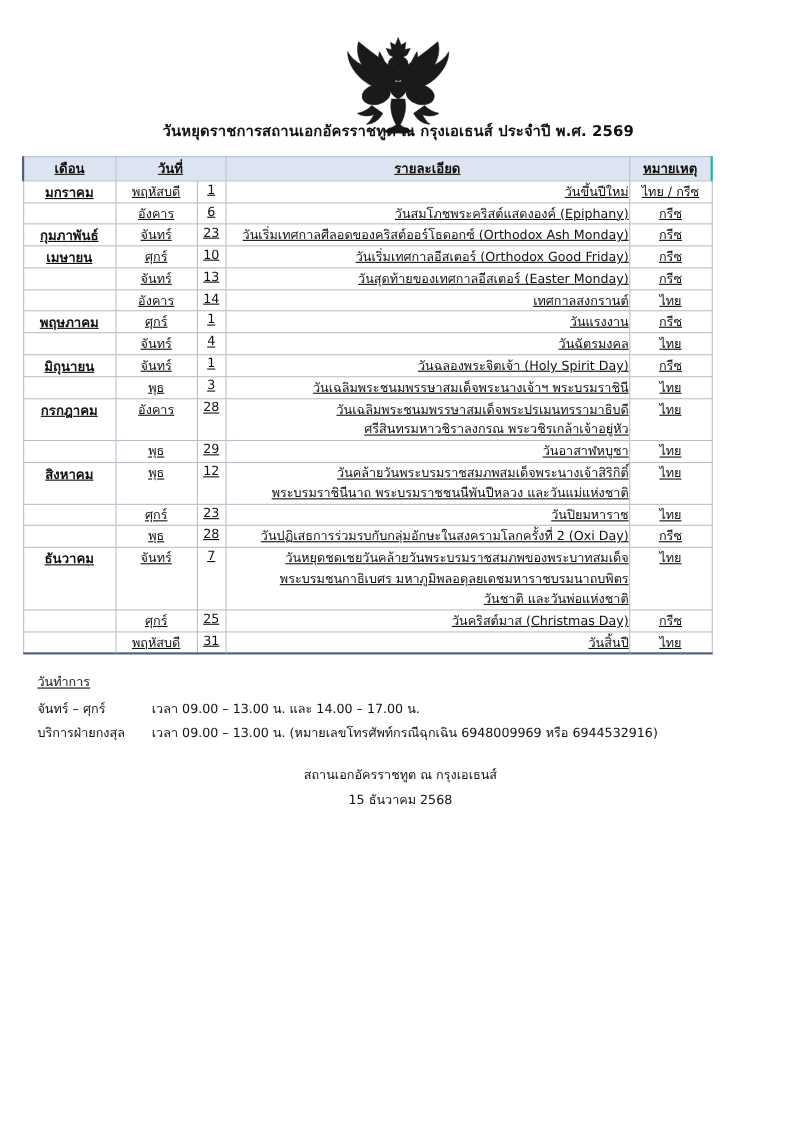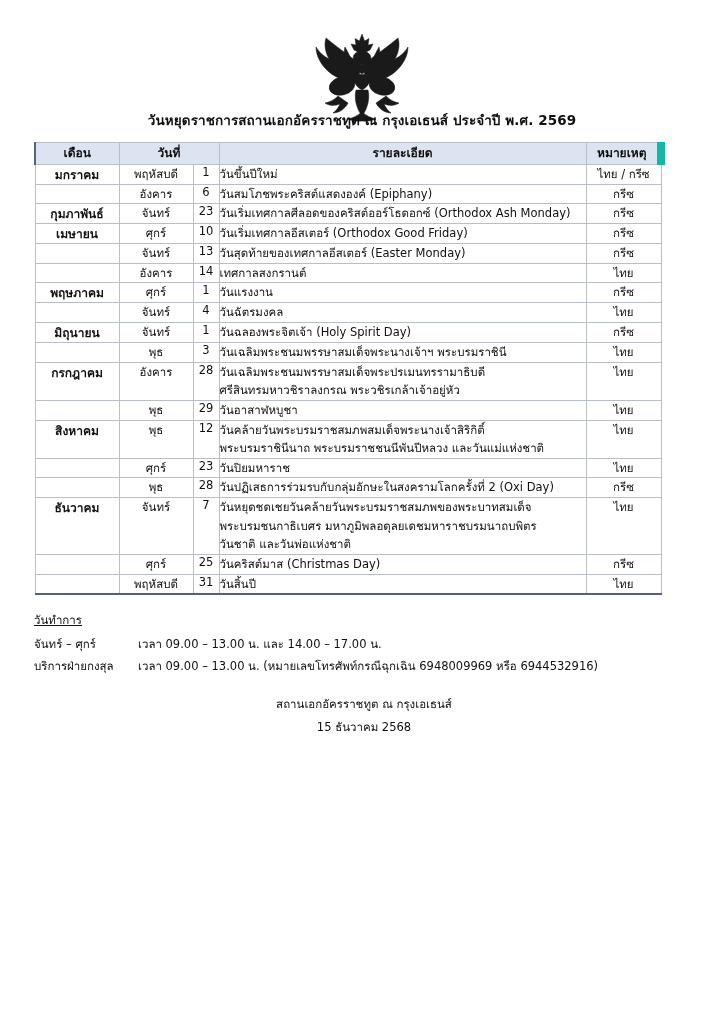--- a/index.html
+++ b/index.html
@@ -44,22 +44,23 @@
     font-size: 13.5px;
     font-weight: bold;
     letter-spacing: 0.1px;
     margin: 0;
     padding: 0 0 12px 0;
     line-height: 1.3;
   }
 
   
   .table-zone {
-    padding: 0 34px;
+    padding: 0 20px;
     box-sizing: border-box;
+    text-decoration: underline;
   }
   table.holidays {
     border-collapse: collapse;
     width: 626px;
     table-layout: fixed;
     font-size: 11.5px;
   }
   table.holidays col.c-month { width: 84px; }
   table.holidays col.c-dayname { width: 74px; }
   table.holidays col.c-daynum { width: 26px; }
@@ -78,21 +79,21 @@
     font-weight: bold;
     font-size: 12px;
     text-align: center;
     height: 21px;
     line-height: 21px;
     border-top: 2px solid #55627a;
     border-bottom: 1px solid #9aa3b4;
     color: #0d0d0d;
   }
   thead th.th-month { border-left: 2px solid #55627a; }
-  thead th.th-note  { border-right: 8px solid #14b8a6; }
+  thead th.th-note  { border-right: 2px solid #14b8a6; }
 
   
   tr.group-start > td {
     border-top: 1.6px solid #4e5a70;
   }
   tr.last-row > td {
     border-bottom: 2px solid #55627a;
   }
   td.cell-month { border-left: 2px solid #55627a; }
   td.cell-note  { border-right: 2px solid #55627a; }
@@ -105,21 +106,21 @@
   }
   .cell-dayname {
     text-align: center;
     padding: 4px 4px;
   }
   .cell-daynum {
     text-align: center;
     padding: 4px 3px;
   }
   .cell-detail {
-    text-align: left;
+    text-align: right;
     padding: 4px 6px 4px 8px;
     line-height: 1.62;
   }
   .cell-note {
     text-align: center;
     padding: 4px 4px;
   }
   .cell-detail .line2,
   .cell-detail .line3 {
     display: block;

